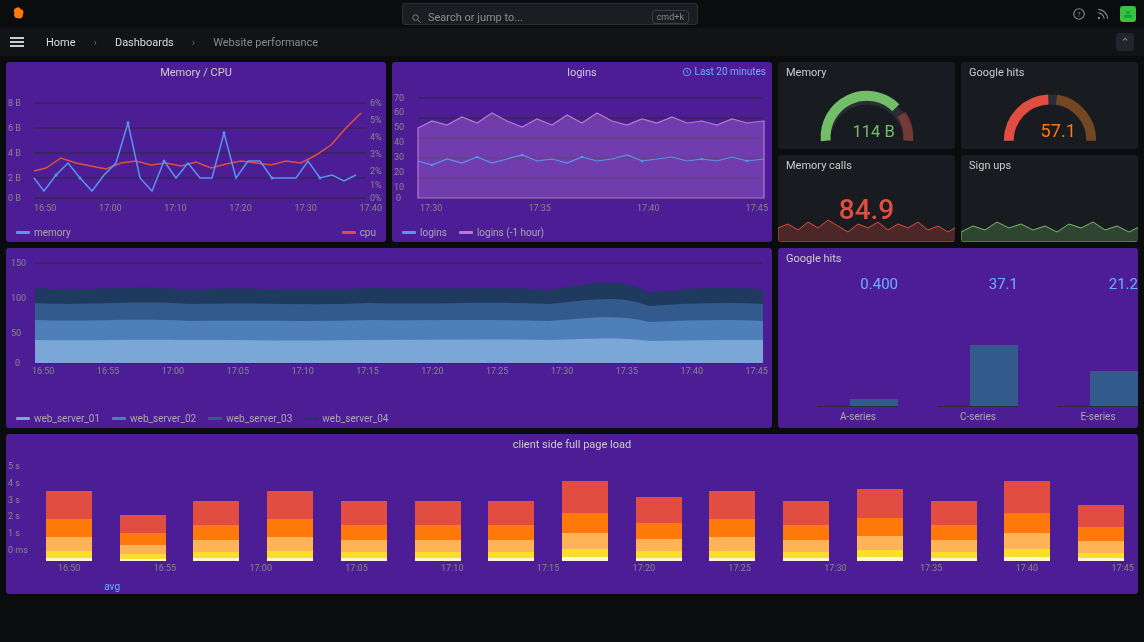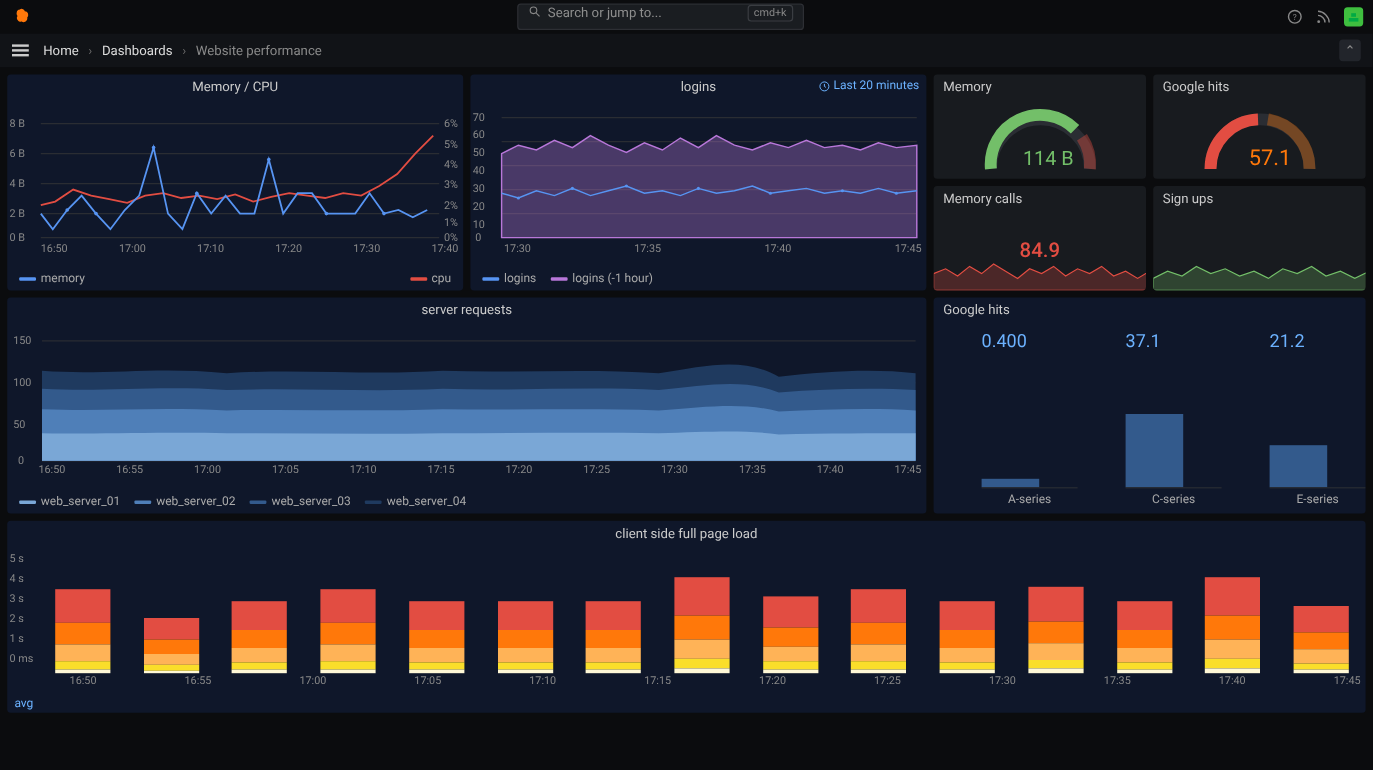--- a/index.html
+++ b/index.html
@@ -9,66 +9,66 @@
     background: #0b0c0e;
     font-family: -apple-system, BlinkMacSystemFont, "Segoe UI", Roboto, Helvetica, Arial, sans-serif;
     color: #cccccc;
     font-size: 11px;
     overflow: hidden;
   }
   
   .topbar { display: flex; align-items: center; height: 28px; padding: 0 8px; background: #0b0c0e; }
   .brand { width: 20px; height: 20px; display:flex; align-items:center; justify-content:center; }
   .search {
-    margin: 0 auto; width: 239px; height: 22px; background: #1a1d21; border-radius: 3px;
-    display: flex; align-items: flex-start; padding: 0 8px; color: #8e8e8e; gap:6px;
+    margin: 0 auto; width: 296px; height: 22px; background: #1a1d21; border-radius: 3px;
+    display: flex; align-items: flex-end; padding: 0 8px; color: #8e8e8e; gap:6px;
     border: 1px solid #2d2f34;
   }
   .search .cmdk { margin-left: auto; font-size:9px; border:1px solid #3a3d42; border-radius:3px; padding:1px 4px; color:#888;}
   .top-icons { display:flex; gap:10px; align-items:center; color:#8e8e8e; }
   .avatar { width:16px;height:16px;background:#3fbf3f;border-radius:3px;display:flex;align-items:center;justify-content:center;}
   
-  .crumbs { display:flex; align-items:center; height:28px; padding:0 10px; gap:8px; color:#ddd; background:#111317;}
+  .crumbs { display:flex; align-items:center; height:28px; padding:0 10px; gap:18px; color:#ddd; background:#111317;}
   .crumbs .sep { color:#666; }
   .crumbs .dim { color:#8a8a8a; }
   .crumbs .chev { margin-left:auto; width:18px;height:18px; background:#22252b; border-radius:3px; display:flex;align-items:center;justify-content:center;color:#888;}
   .ham { display:flex; flex-direction:column; gap:2px; margin-right:4px;}
   .ham span { width:14px;height:2px;background:#ccc;}
   
   .grid { display:grid; grid-template-columns: 380px 380px 1fr; grid-template-rows: 180px 180px 160px; gap:6px; padding:6px; }
-  .panel { background: #0f172a; border-radius:3px; display:flex; flex-direction:column; overflow:hidden; position:relative; }
+  .panel { background: #4c1d95; border-radius:3px; display:flex; flex-direction:column; overflow:hidden; position:relative; }
   .ptitle { text-align:center; font-size:11px; color:#ccc; padding:4px 6px; display:flex; justify-content:center; align-items:center; position:relative;}
   .ptitle-left { text-align:left; justify-content:flex-start; font-size:11px; color:#ccc; padding:4px 8px;}
   .chartbody { flex:1; position:relative; }
   .legend { display:flex; gap:12px; padding:4px 10px; font-size:10px; color:#aaa; align-items:center; flex-wrap:wrap;}
   .lg { display:flex; align-items:center; gap:4px;}
   .lg .sw { width:14px;height:3px; border-radius:1px;}
   
   .rcol { display:grid; grid-template-columns:1fr 1fr; grid-template-rows:1fr 1fr; gap:6px; }
   .stat { background:#181b1f; border-radius:3px; display:flex; flex-direction:column; overflow:hidden; position:relative;}
   .stat .ptitle-left { padding:4px 8px;}
   .gauge-wrap { flex:1; display:flex; align-items:center; justify-content:center; }
-  .bignum { font-size:17px; font-weight:500; }
+  .bignum { font-size:28px; font-weight:500; }
   .sparkline { position:absolute; left:0; right:0; bottom:0; height:34px; }
   
   .barcols { display:flex; height:100%; }
-  .bcol { flex:1; display:flex; flex-direction:column; align-items:flex-start; padding-top:6px;padding-left:40px; }
+  .bcol { flex:1; display:flex; flex-direction:column; align-items:flex-end; padding-top:6px;padding-left:40px; }
   .bcol .val { font-size:15px; margin-bottom:4px; }
   .bcol .barwrap { flex:1; width:60%; display:flex; align-items:flex-end; }
   .bcol .bar { width:100%; }
   .bcol .lbl { font-size:10px; color:#aaa; padding:4px 0 6px 0; border-top:1px solid #2a2d33; width:100%; text-align:center; }
   
   .row3 { grid-column:1 / span 3; display:flex; }
   .row3 .chartbody { padding:6px 0 0 26px; }
   .stackchart { display:flex; align-items:flex-end; height:100px; gap:0; }
   .sbar { flex:1; display:flex; flex-direction:column-reverse; align-items:center; }
   .sbar .seg { width:46px; }
   .ylabels { position:absolute; left:2px; top:6px; bottom:20px; display:flex; flex-direction:column; justify-content:space-between; font-size:9px; color:#888;}
   .r3legend { width:120px; padding:6px; font-size:10px; color:#aaa;}
-  .r3legend .hd { color:#6cb2ff; text-align:left; margin-bottom:2px;}
+  .r3legend .hd { color:#6cb2ff; text-align:right; margin-bottom:2px;}
   
   .axis-x { display:flex; justify-content:space-between; font-size:9px; color:#888; padding:0 4px 2px 28px;}
   .axis-x2 { display:flex; justify-content:space-between; font-size:9px; color:#888; padding:0 4px 2px 26px;}
   svg { display:block; }
   .timebadge { position:absolute; right:6px; top:4px; color:#6cb2ff; font-size:10px; display:flex; gap:3px; align-items:center;}
 </style>
 </head>
 <body>
 
 <div class="topbar">
@@ -274,21 +274,20 @@
     </div>
     <div class="stat">
       <div class="ptitle-left">Sign ups</div>
       <svg class="sparkline" viewBox="0 0 180 34" preserveAspectRatio="none">
         <path fill="#73bf69" fill-opacity="0.25" stroke="#73bf69" stroke-width="1" d="M0,24 L12,18 24,22 36,14 48,20 60,16 72,22 84,18 96,24 108,16 120,20 132,14 144,22 156,18 168,24 180,18 180,34 0,34 Z"></path>
       </svg>
     </div>
   </div>
 
   <div class="panel" style="grid-column:1 / span 2">
-    <div class="ptitle">server requests</div>
     <div class="chartbody">
       <svg viewBox="0 0 760 118" width="100%" height="118">
         <g stroke="#2a2d33">
             <line x1="26" x2="754" y1="15" y2="15"></line>
             <line x1="26" x2="754" y1="50" y2="50"></line>
             <line x1="26" x2="754" y1="85" y2="85"></line>
             <line x1="26" x2="754" y1="115" y2="115"></line>
           </g>
         <text x="2" y="18" fill="#888" font-size="9">150</text>
           <text x="2" y="53" fill="#888" font-size="9">100</text>

